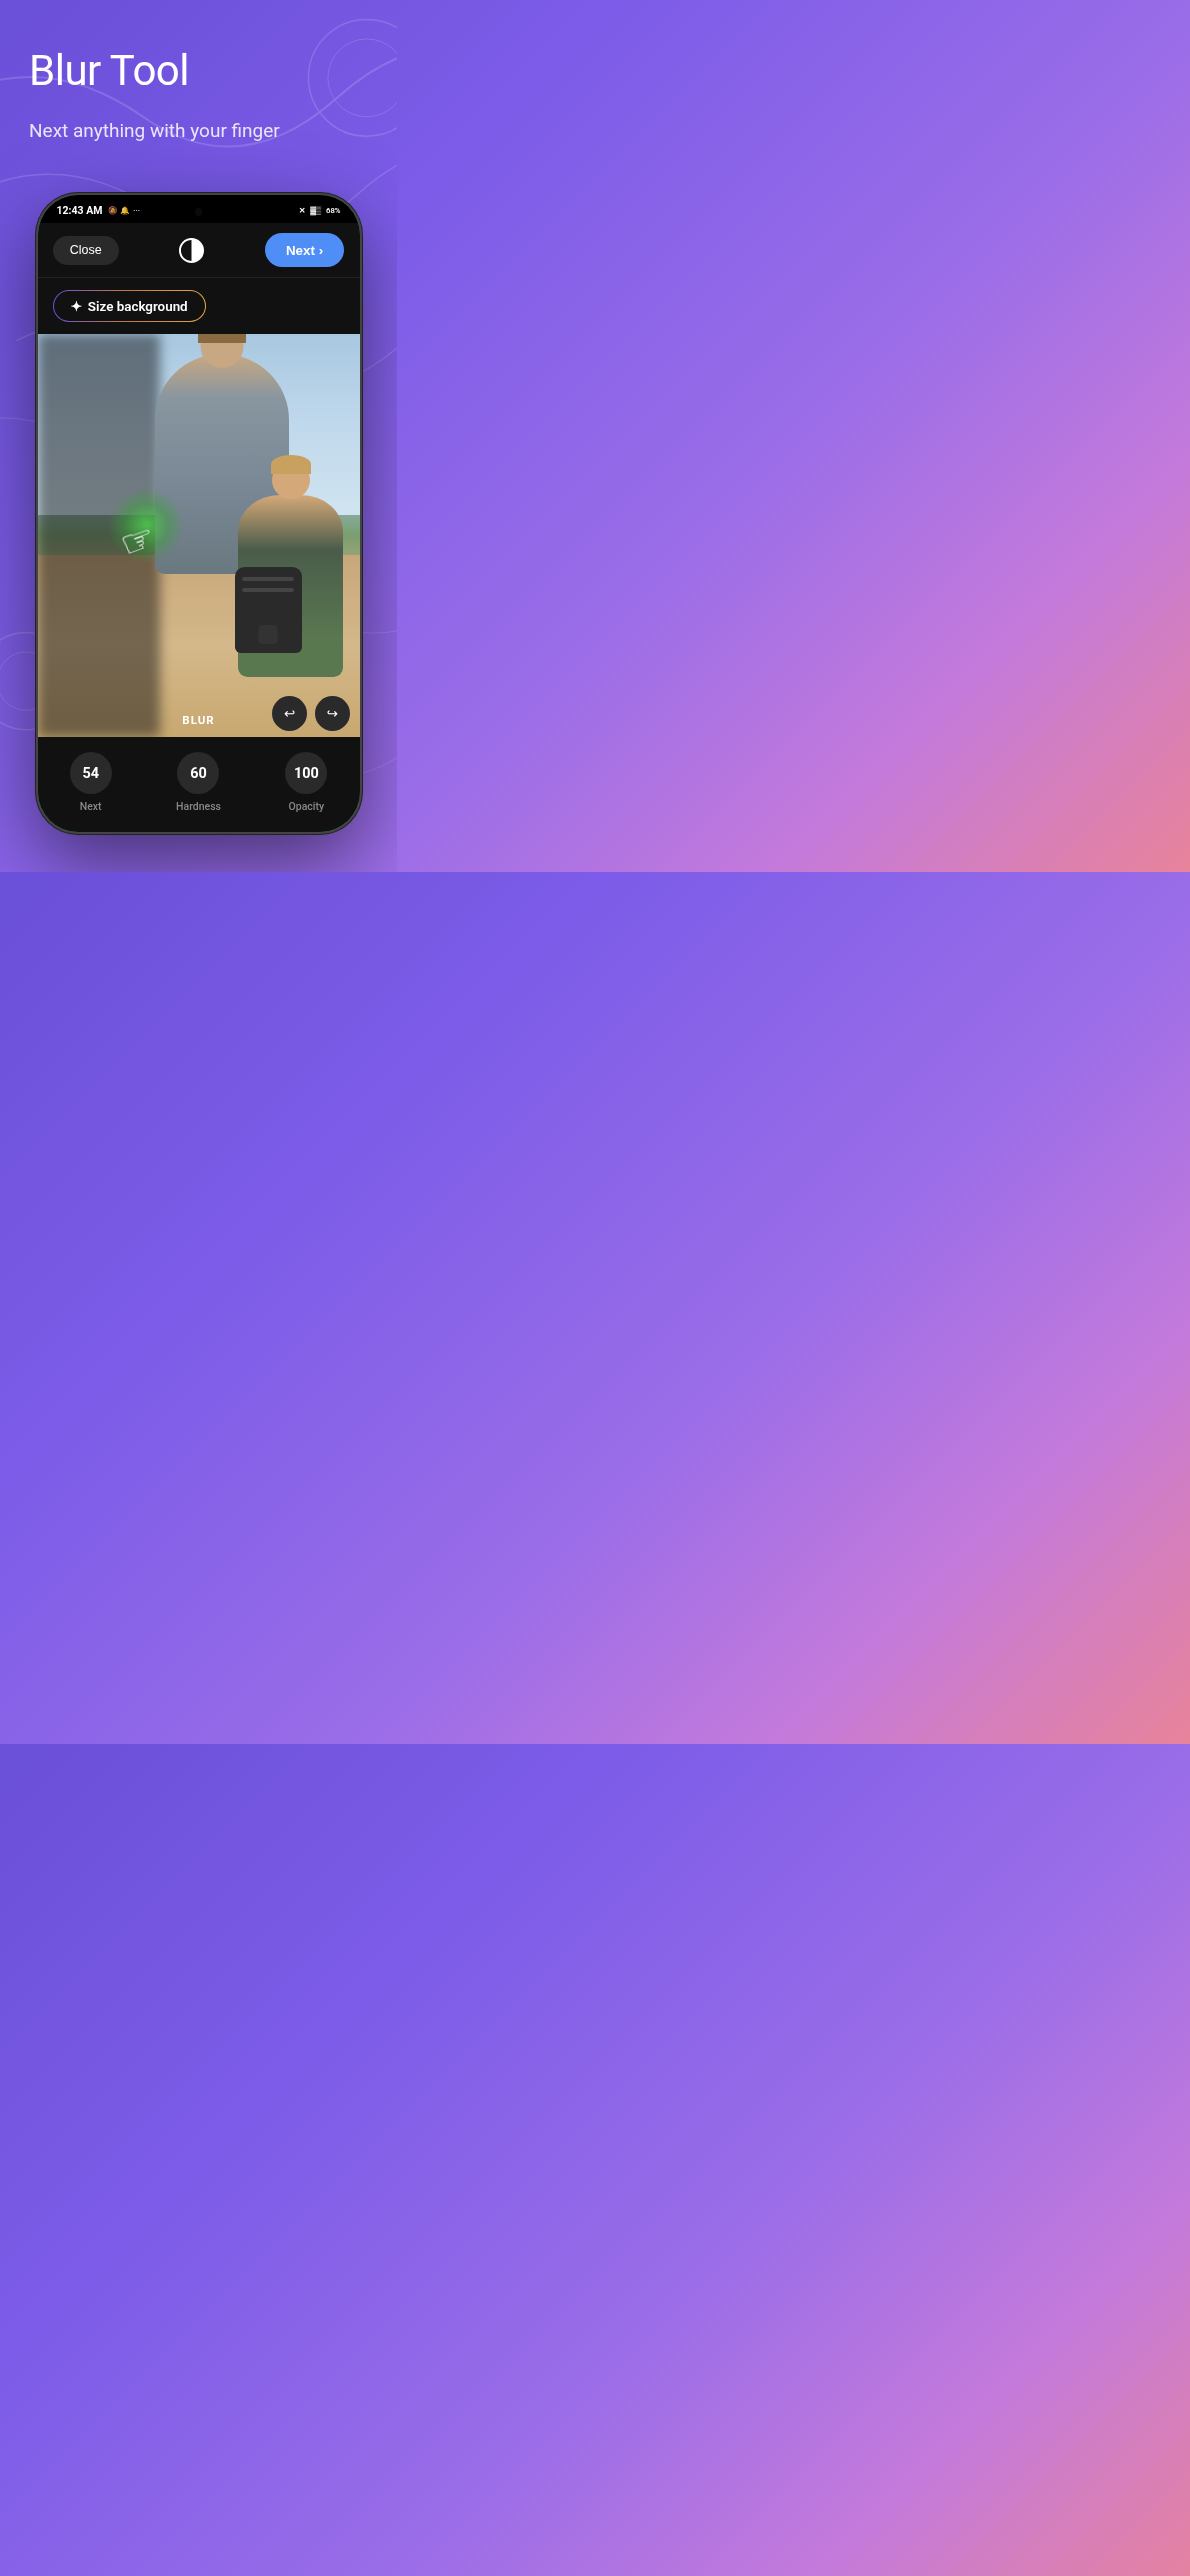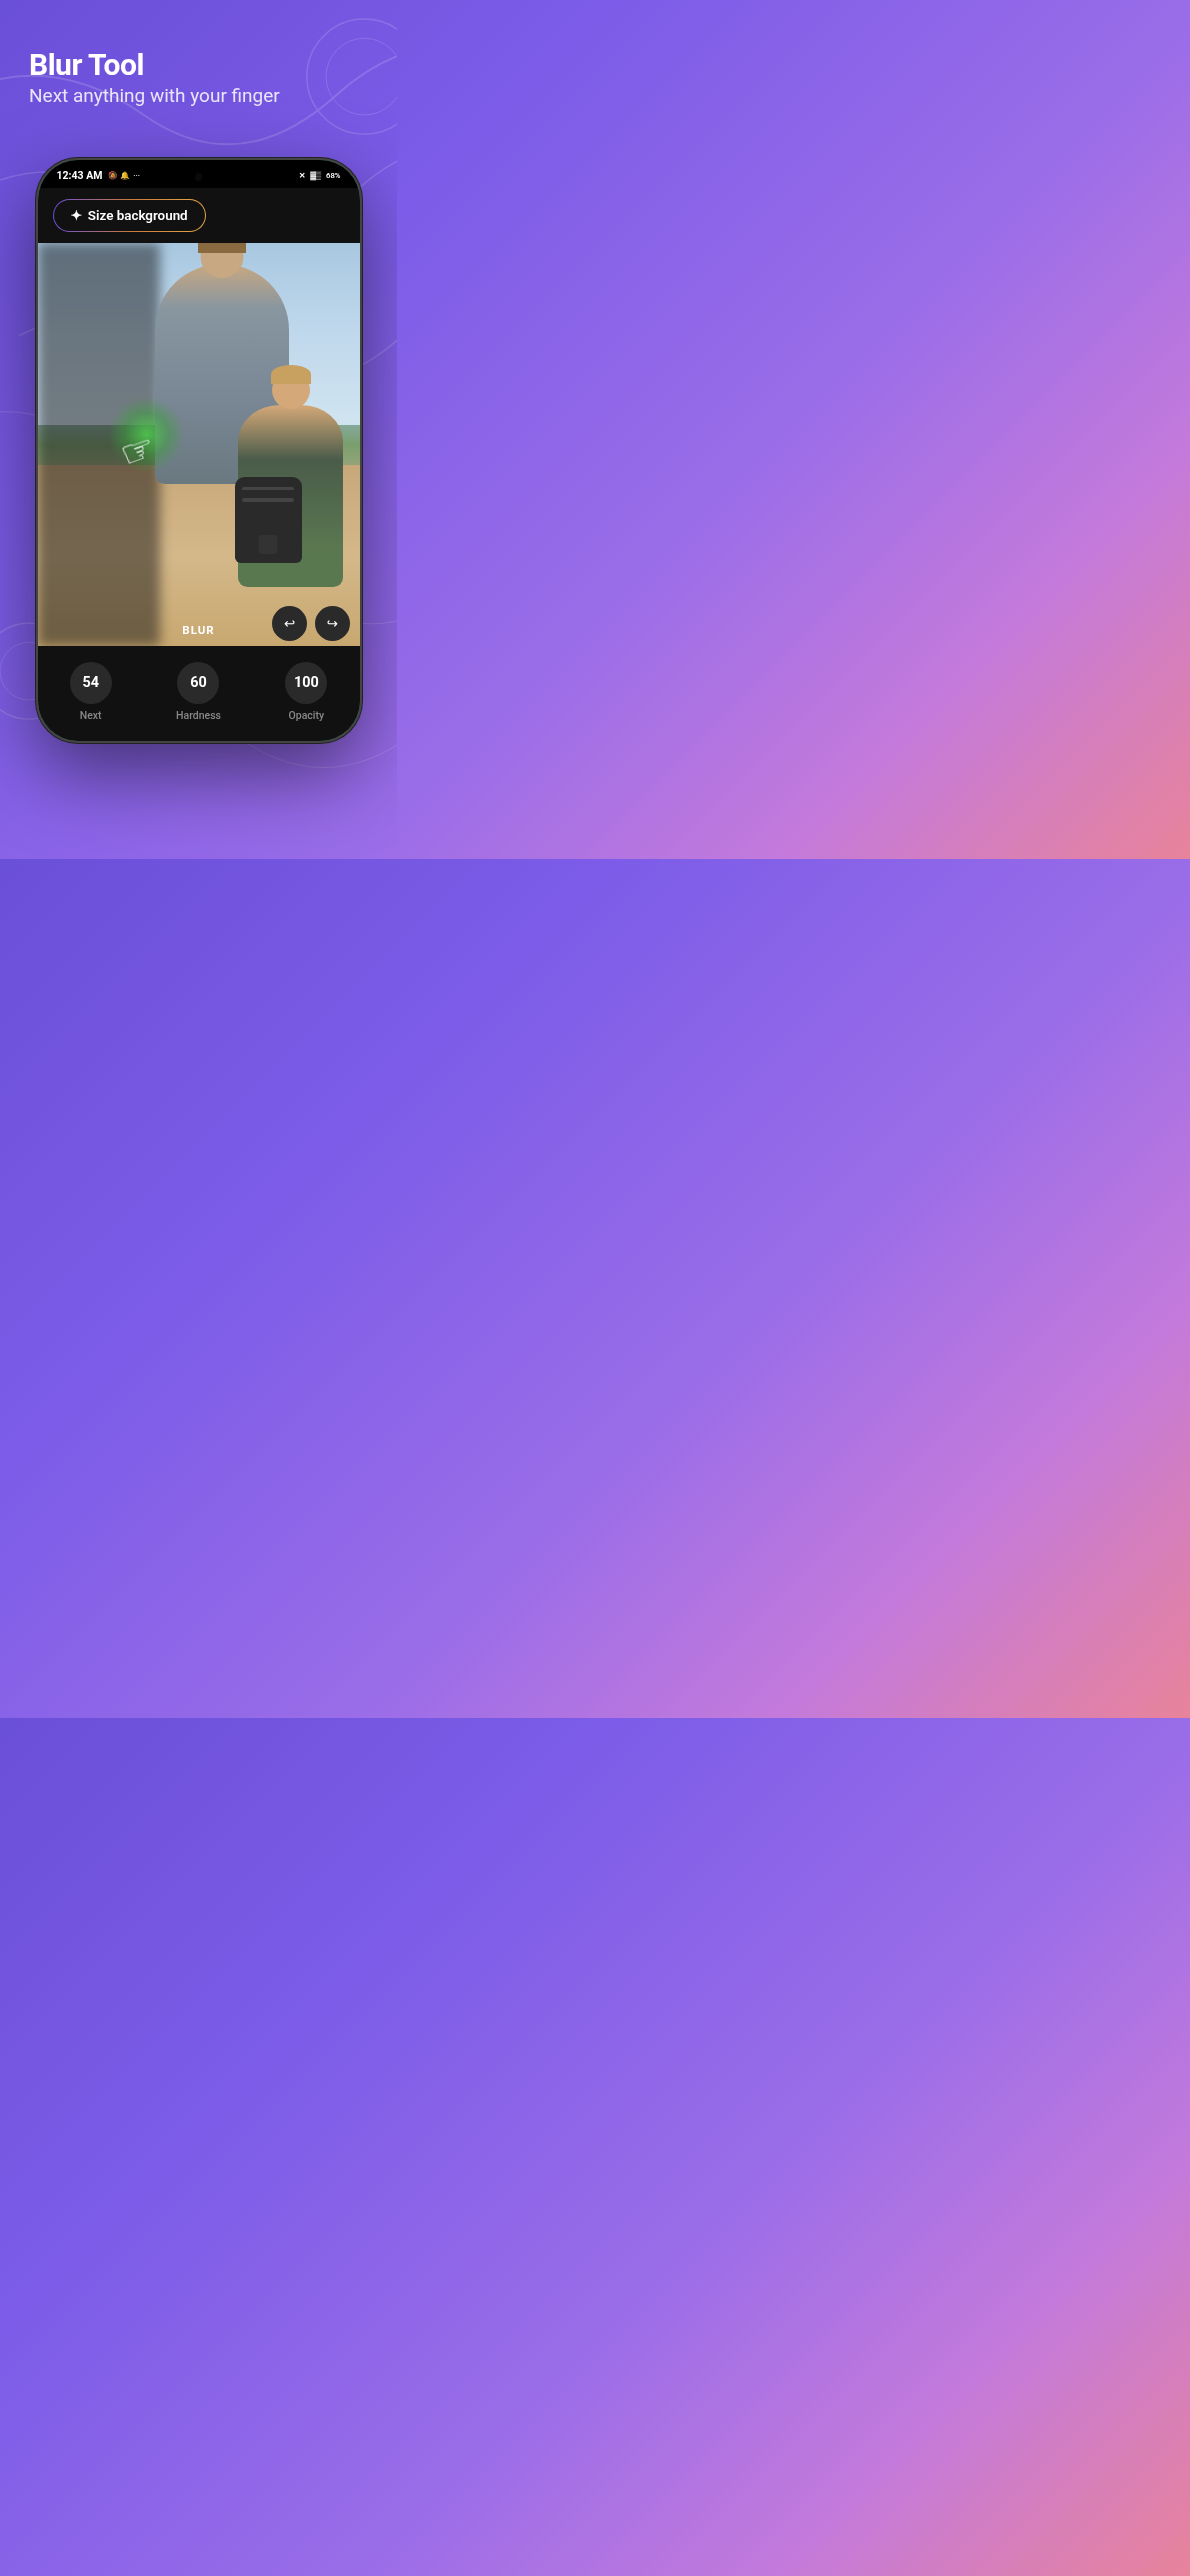--- a/index.html
+++ b/index.html
@@ -29,24 +29,24 @@
     }
 
     .hero-text {
       position: relative;
       z-index: 1;
       padding: 48px 29px 29px;
       color: white;
     }
 
     .hero-title {
-      font-size: 30px;
-      font-weight: 700;
+      font-size: 42px;
+      font-weight: 400;
       line-height: 1.1;
-      margin-bottom: 2px;
+      margin-bottom: 24px;
       letter-spacing: -0.5px;
     }
 
     .hero-subtitle {
       font-size: 19px;
       font-weight: 400;
       opacity: 0.85;
       line-height: 1.4;
     }
 
@@ -411,20 +411,35 @@
       <div class="camera-dot"></div>
       <div class="status-right">
         <span>✕</span>
         <span>▓▒</span>
         <span>
           <span>68</span>%
         </span>
       </div>
     </div>
 
+    <div class="toolbar">
+      <button class="close-btn">Close</button>
+
+      <div class="center-icon">
+        <svg width="27" height="27" viewBox="0 0 28 28" fill="none" xmlns="http://www.w3.org/2000/svg">
+          <circle cx="14" cy="14" r="12" stroke="white" stroke-width="2"></circle>
+          <path d="M14 2 A12 12 0 0 1 14 26 Z" fill="white"></path>
+        </svg>
+      </div>
+
+      <button class="next-btn">
+        <span>Next</span>
+        <span>›</span>
+      </button>
+    </div>
 
     <div class="blur-bg-section">
       <div class="blur-bg-pill">
         <span class="sparkle-icon">✦</span>
         <span>Size background</span>
       </div>
     </div>
 
     <div class="photo-area">
 

